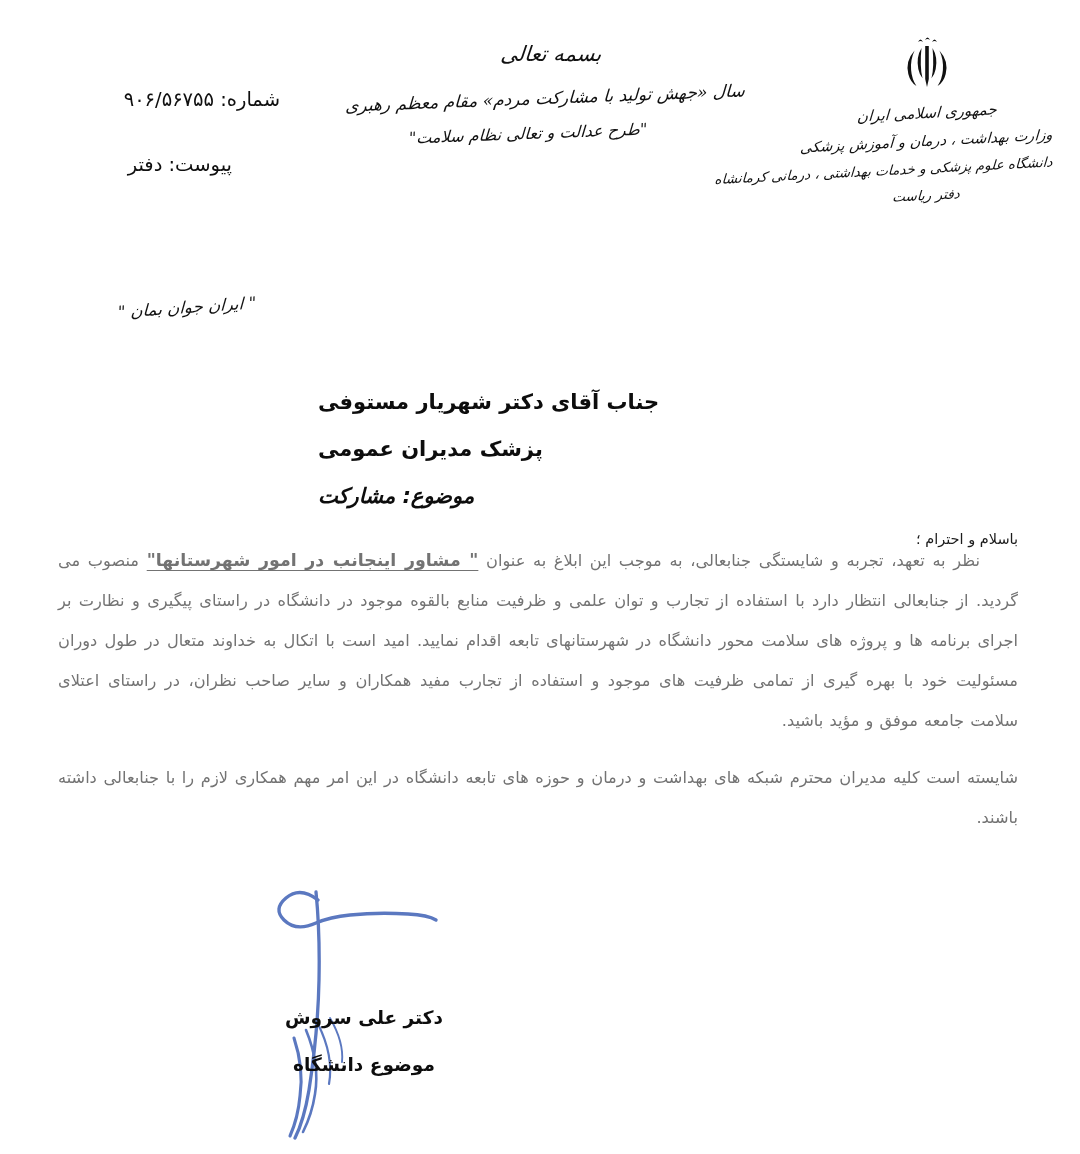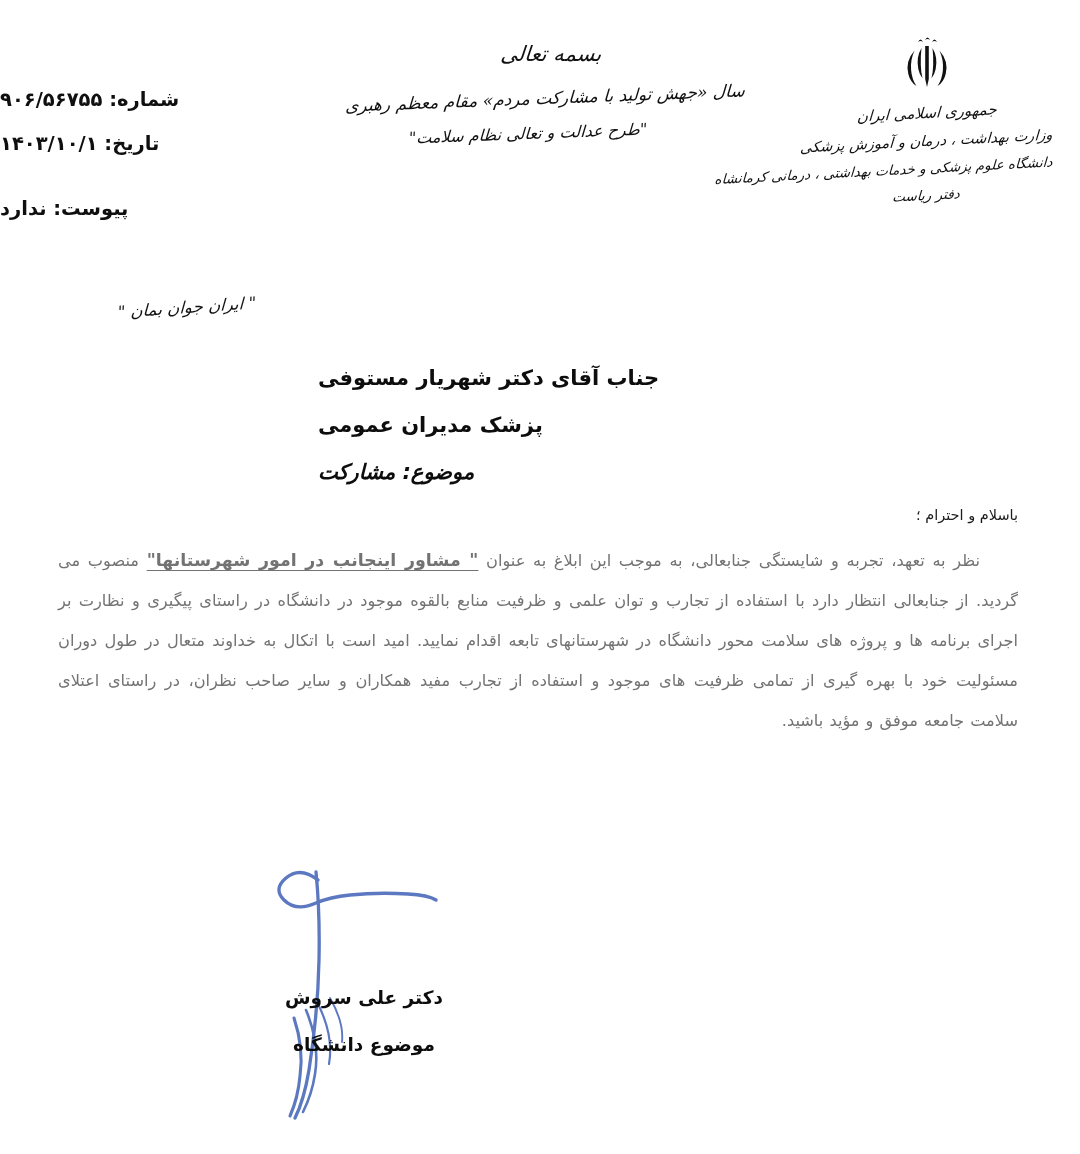--- a/index.html
+++ b/index.html
@@ -27,25 +27,25 @@
   .hdr-left {
     position: absolute;
     top: 88px;
     left: 0;
     width: 280px;
     text-align: left;
     direction: rtl;
   }
   .hdr-left .row {
     font-size: 19.5px;
-    font-weight: bold;
+    font-weight: normal;
     letter-spacing: 0.2px;
     color: #0f0f0f;
     white-space: nowrap;
-    text-align: left;
+    text-align: right;
   }
   .hdr-left .row.r1 { margin-right: 0; padding-right: 0; }
   .hdr-left .row.r2 { margin-top: 21px; padding-right: 18px; }
   .hdr-left .row.r3 { margin-top: 42px; padding-right: 48px; }
 
   
   .hdr-center {
     position: absolute;
     top: 42px;
     left: 330px;
@@ -124,21 +124,21 @@
     text-align: left;
     direction: rtl;
   }
   .addressee .ln {
     font-size: 21px;
     font-weight: bold;
     color: #0d0d0d;
     line-height: 1.0;
     white-space: nowrap;
   }
-  .ad-1 { margin-bottom: 26px; }
+  .ad-1 { margin-bottom: 26px; margin-top: 24px; }
   .ad-2 { margin-bottom: 26px; }
   .ad-3 { margin-bottom: 24px; font-style: italic; }
   .greeting {
     font-size: 14.5px;
     font-weight: normal;
     color: #1c1c1c;
     margin-top: 4px;
     text-align: right;
   }
 
@@ -163,21 +163,21 @@
   .hl {
     font-weight: bold;
     text-decoration: underline;
     text-underline-offset: 4px;
     font-size: 17.4px;
   }
 
   
   .sign-area {
     position: absolute;
-    top: 832px;
+    top: 852px;
     left: 232px;
     width: 260px;
     height: 300px;
   }
   .sign-svg {
     position: absolute;
     top: 0;
     left: 0;
   }
   .sign-names {
@@ -196,22 +196,21 @@
   }
   .nm-1 { margin-bottom: 26px; }
 </style>
 </head>
 <body>
 
 <div class="page">
 
   <div class="hdr-left">
     <div class="row r1">شماره: ۹۰۶/۵۶۷۵۵</div>
-    <div class="row r2">تاریخ: ۱۴۰۳/۱۰/۱</div>
-    <div class="row r3">پیوست: ندارد</div>
+    <div class="row r3">پیوست: دفتر</div>
   </div>
 
   <div class="hdr-center">
     <div class="calli calli-1">بسمه تعالی</div>
     <div class="calli calli-2">سال «جهش تولید با مشارکت مردم»    مقام معظم رهبری</div>
     <div class="calli calli-3">"طرح عدالت و تعالی نظام سلامت"</div>
   </div>
 
   <div class="hdr-right">
     <span class="emblem">
@@ -244,20 +243,21 @@
 
   <div class="addressee">
     <div class="ln ad-1">جناب آقای دکتر شهریار مستوفی</div>
     <div class="ln ad-2">پزشک مدیران عمومی</div>
     <div class="ln ad-3">موضوع: مشارکت</div>
     <div class="greeting">باسلام و احترام ؛</div>
   </div>
 
   <div class="body-wrap">
     <p class="para p1"><span>نظر به تعهد، تجربه و شایستگی جنابعالی، به موجب این ابلاغ به عنوان</span> <span class="hl">" مشاور اینجانب در امور شهرستانها"</span> <span>منصوب می گردید. از جنابعالی انتظار دارد با استفاده از تجارب و توان علمی و ظرفیت منابع بالقوه موجود در دانشگاه در راستای پیگیری و نظارت بر اجرای برنامه ها و پروژه های سلامت محور دانشگاه در شهرستانهای تابعه اقدام نمایید. امید است با اتکال به خداوند متعال در طول دوران مسئولیت خود با بهره گیری از تمامی ظرفیت های موجود و استفاده از تجارب مفید همکاران و سایر صاحب نظران، در راستای اعتلای سلامت جامعه موفق و مؤید باشید.</span></p>
+    <p class="para p2">شایسته است کلیه مدیران محترم شبکه های بهداشت و درمان و حوزه های تابعه دانشگاه در این امر مهم همکاری لازم را با جنابعالی داشته باشند.</p>
   </div>
 
   <div class="sign-area">
     <svg class="sign-svg" width="260" height="300" viewBox="0 0 260 300" xmlns="http://www.w3.org/2000/svg">
       <g fill="none" stroke="#5b78c0" stroke-linecap="round" stroke-linejoin="round">
 
         <path d="M86 48 q-18 -14 -32 -2 q-13 11 -2 22 q12 12 32 3 q14 -6 34 -8 q28 -3 58 -1 q20 1 28 6" stroke-width="3.4"></path>
 
         <path d="M84 40 q4 40 3 88 q-1 52 -10 110 q-5 30 -14 48" stroke-width="3.3"></path>
 

